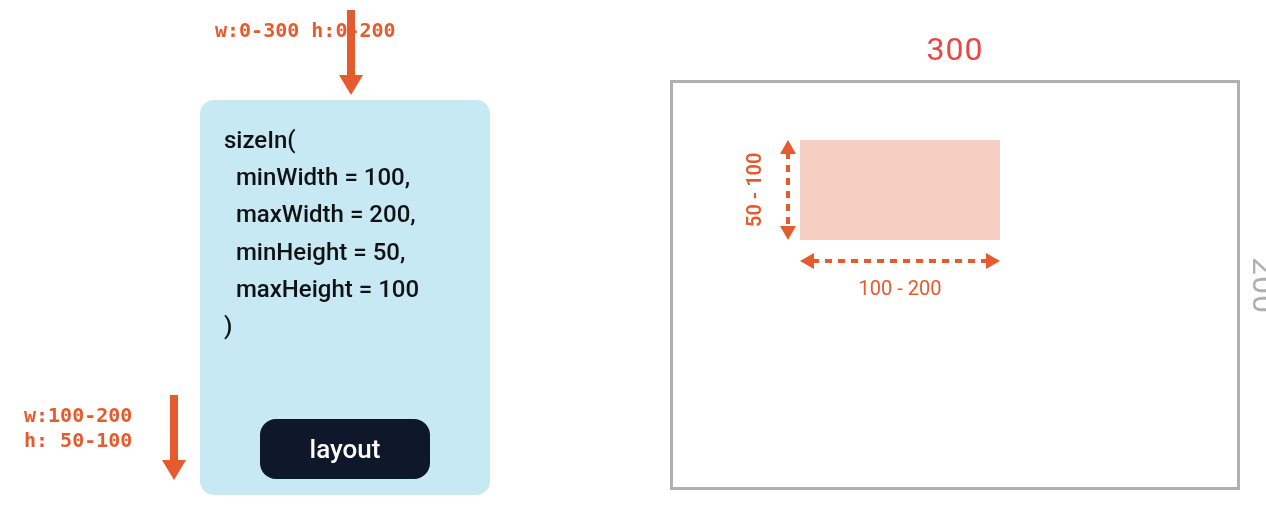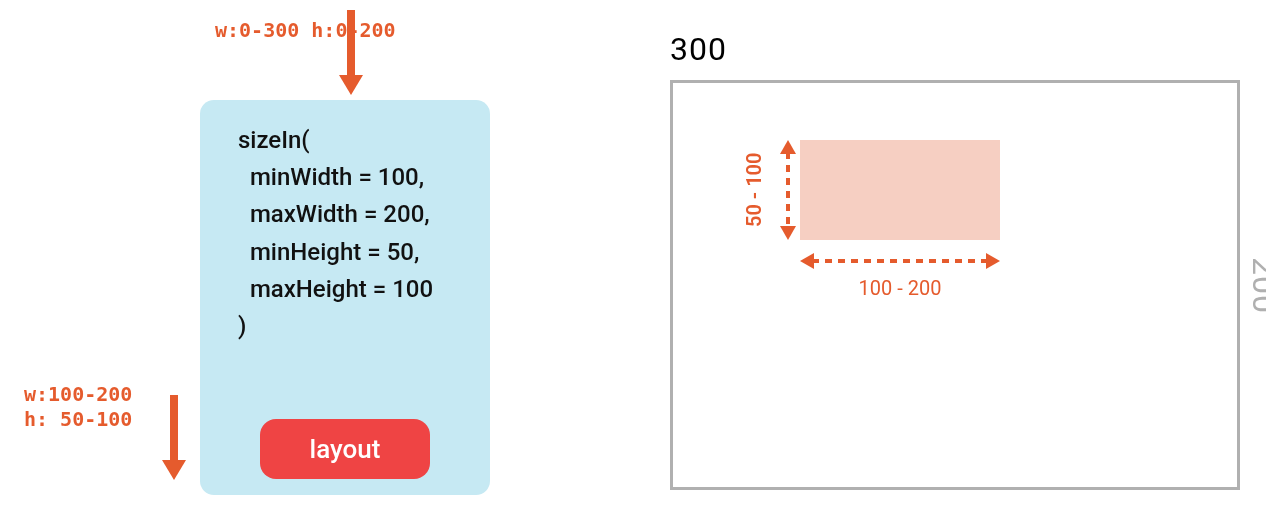--- a/index.html
+++ b/index.html
@@ -42,71 +42,72 @@
     position: absolute;
     left: 159px;
     top: 395px;
     width: 30px;
     height: 85px;
   }
   .out-arrow svg { width: 100%; height: 100%; }
   .out-label {
     position: absolute;
     left: 24px;
-    top: 382px;
+    top: 403px;
     color: #e55b2d;
     font-family: ui-monospace, Menlo, Consolas, monospace;
     font-size: 20px;
     font-weight: 600;
     line-height: 1.25;
     white-space: pre;
   }
 
   .code-card {
     position: absolute;
     left: 200px;
     top: 100px;
     width: 290px;
     height: 395px;
     background: #c6e9f3;
     border-radius: 14px;
-    padding: 22px 20px 18px 38px;
+    padding: 22px 20px 18px 24px;
   }
   .code-text {
     font-family: -apple-system, BlinkMacSystemFont, "Segoe UI", Roboto, Arial, sans-serif;
     font-size: 24px;
     font-weight: 500;
     line-height: 1.55;
     color: #111;
     white-space: pre;
   }
   .layout-btn {
     position: absolute;
     left: 50%;
     bottom: 16px;
     transform: translateX(-50%);
     width: 170px;
     height: 60px;
-    background: #ef4444;
+    background: #0f172a;
     border-radius: 16px;
     display: flex;
     align-items: center;
     justify-content: center;
     color: #fff;
     font-size: 26px;
     font-weight: 500;
   }
 
   
   .dim-top {
     position: absolute;
     left: 670px;
     top: 30px;
     width: 570px;
-    color: #000000;
+    text-align: center;
+    color: #ef4444;
     font-size: 32px;
     letter-spacing: 1px;
   }
   .dim-right {
     position: absolute;
     left: 1245px;
     top: 80px;
     height: 410px;
     display: flex;
     align-items: center;

